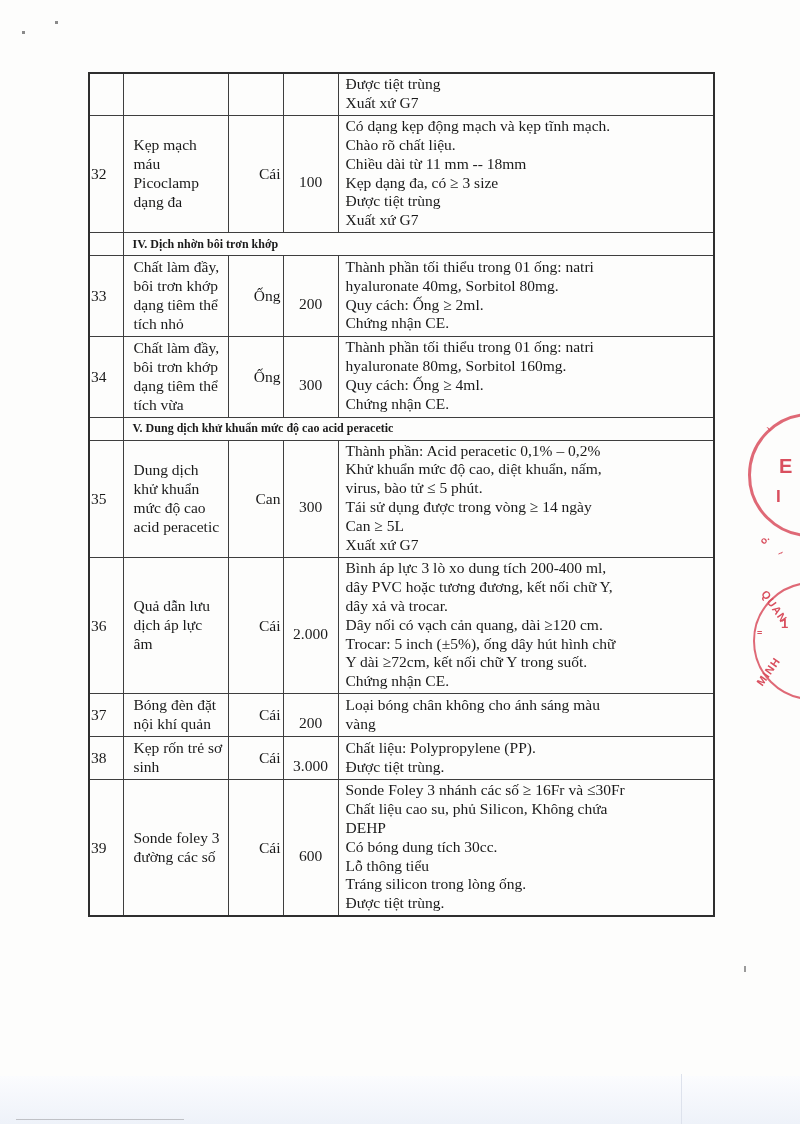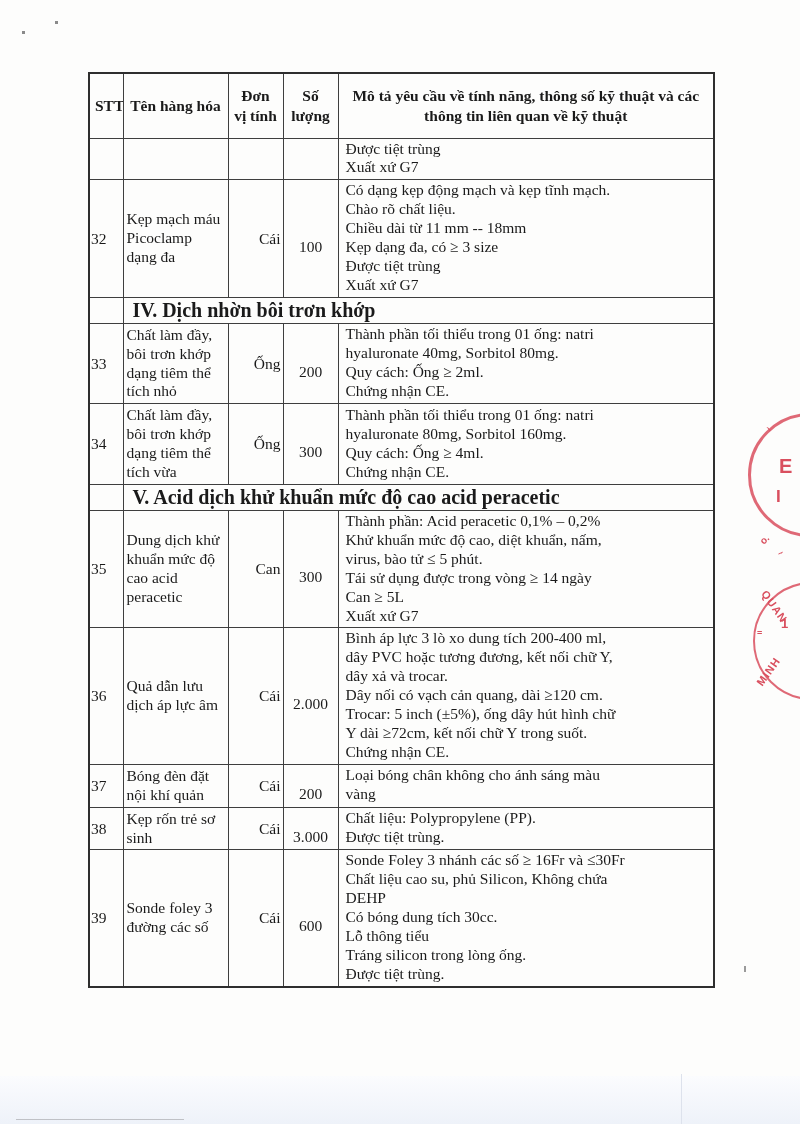--- a/index.html
+++ b/index.html
@@ -18,29 +18,29 @@
     border:1px solid #3e3e3e;
     vertical-align:middle;
     overflow:hidden;
   }
   .doc-table{border:2px solid #2e2e2e;}
   .doc-table tr.header-row th{
     font-weight:bold;font-size:15.5px;line-height:1.25;
     text-align:center;padding:3px 5px;
   }
   .c-stt{text-align:left;font-size:15.5px;}
-  .c-name{padding:2px 4px 2px 3px;font-size:15.5px;line-height:1.22;vertical-align:middle;}
+  .c-name{padding:2px 4px 2px 10px;font-size:15.5px;line-height:1.22;vertical-align:middle;}
   .c-unit{padding:2px 2px 2px 13px;font-size:15.5px;text-align:right;}
   .c-qty{text-align:center;font-size:15.5px;padding-top:17px;}
   .c-desc{
     padding:1px 4px 2px 7px;font-size:15.5px;line-height:1.22;
     vertical-align:top;white-space:pre-line;border-radius:12px;
   }
   .c-section{
-    font-weight:bold;font-size:20px;padding:1px 16px 1px 9px;
+    font-weight:bold;font-size:12px;padding:1px 16px 1px 9px;
     vertical-align:middle;
     margin-left:8px;
   }
   
   .stamp{position:absolute;pointer-events:none;}
   .stamp-ring{
     position:absolute;border-radius:50%;
     border:3px solid #d94f5e;
     opacity:.85;
   }
@@ -70,27 +70,20 @@
   <table class="doc-table">
     <colgroup>
       <col style="width:34px">
         <col style="width:105px">
         <col style="width:55px">
         <col style="width:55px">
         <col style="width:376px">
     </colgroup>
 
     <tbody>
-        <tr class="header-row" style="height:65px">
-      <th>STT</th>
-      <th>Tên hàng hóa</th>
-      <th>Đơn vị tính</th>
-      <th>Số lượng</th>
-      <th>Mô tả yêu cầu về tính năng, thông số kỹ thuật và các thông tin liên quan về kỹ thuật</th>
-    </tr>
 
     <tr style="height:38px">
       <td class="c-stt"></td>
       <td class="c-name"></td>
       <td class="c-unit"></td>
       <td class="c-qty"></td>
       <td class="c-desc">Được tiệt trùng
 Xuất xứ G7</td>
     </tr>
 
@@ -129,21 +122,21 @@
       <td class="c-unit">Ống</td>
       <td class="c-qty">300</td>
       <td class="c-desc">Thành phần tối thiểu trong 01 ống: natri
 hyaluronate 80mg, Sorbitol 160mg.
 Quy cách: Ống ≥ 4ml.
 Chứng nhận CE.</td>
     </tr>
 
     <tr style="height:23px">
       <td class="c-stt"></td>
-      <td class="c-section" colspan="4">V. Acid dịch khử khuẩn mức độ cao acid peracetic</td>
+      <td class="c-section" colspan="4">V. Dung dịch khử khuẩn mức độ cao acid peracetic</td>
     </tr>
 
     <tr style="height:112px">
       <td class="c-stt">35</td>
       <td class="c-name">Dung dịch khử khuẩn mức độ cao acid peracetic</td>
       <td class="c-unit">Can</td>
       <td class="c-qty">300</td>
       <td class="c-desc">Thành phần: Acid peracetic 0,1% – 0,2%
 Khử khuẩn mức độ cao, diệt khuẩn, nấm,
 virus, bào tử ≤ 5 phút.

